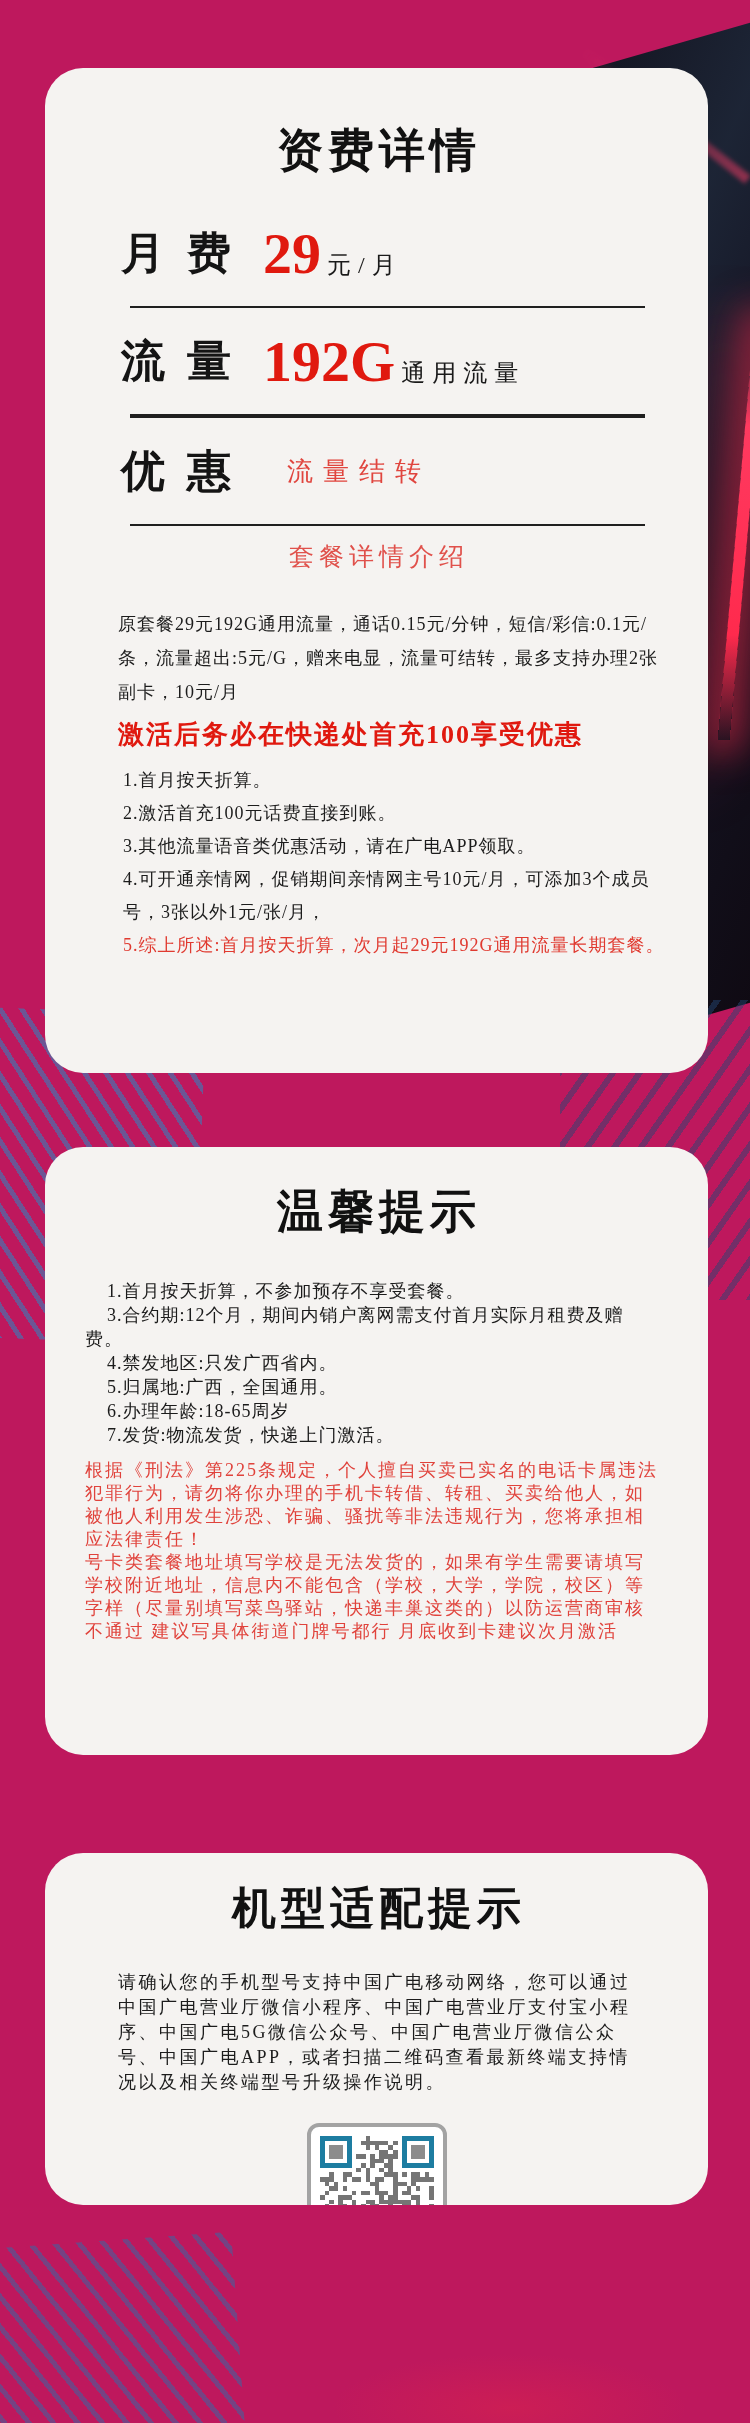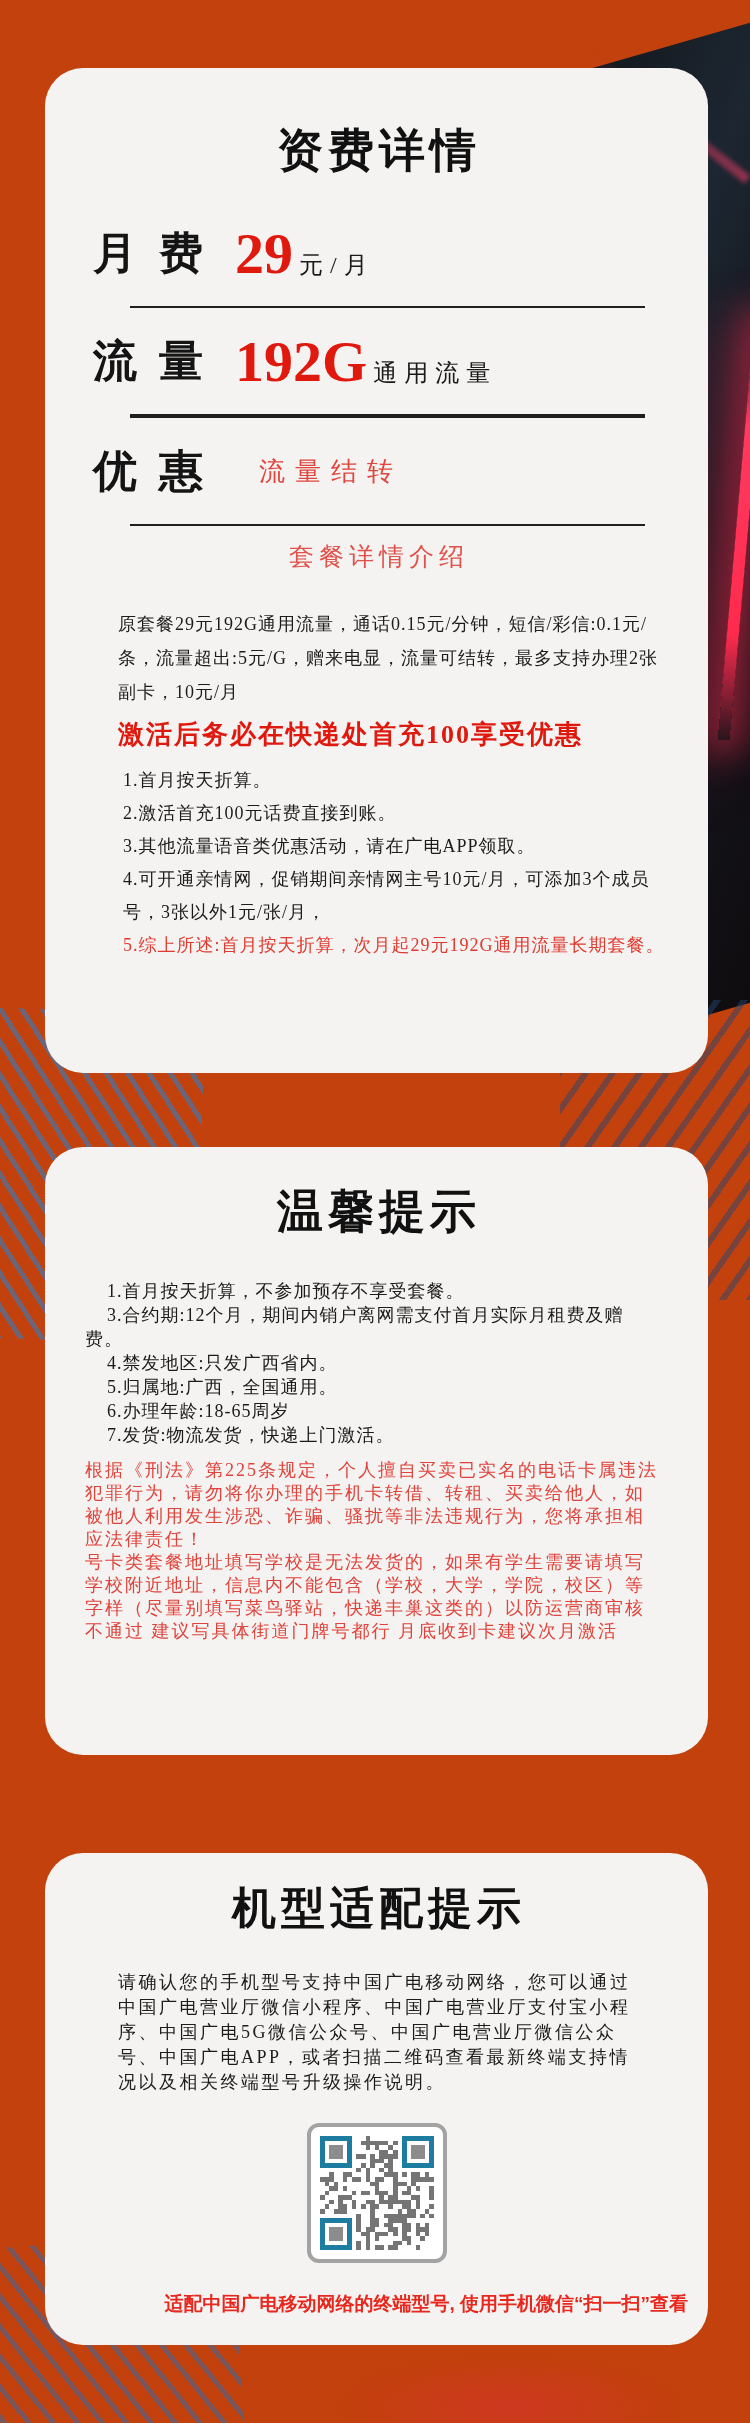--- a/index.html
+++ b/index.html
@@ -1,18 +1,18 @@
 <!DOCTYPE html>
 <html><head>
 <meta charset="utf-8">
 <style>
   * { margin:0; padding:0; box-sizing:border-box; }
   html,body { background:#000; }
   body { font-family:"Liberation Serif","DejaVu Serif",serif; }
-  .stage { position:relative; width:750px; height:2423px; margin:0 auto; background:#c2410c; overflow:hidden; }
+  .stage { position:relative; width:750px; height:2423px; margin:0 auto; background:#be185d; overflow:hidden; }
 
   
   .bg { position:absolute; inset:0; overflow:hidden; }
   .bg-right-panel { position:absolute; right:-60px; top:40px; width:240px; height:980px;
     background:linear-gradient(115deg,#0a141d 0%,#142533 30%,#0b1420 55%,#05070b 100%);
     transform:skewY(-16deg); opacity:.95; }
   .bg-right-streak { position:absolute; right:-20px; top:110px; width:210px; height:10px;
     background:linear-gradient(90deg,rgba(255,60,90,0),rgba(235,60,100,.55));
     transform:rotate(38deg); filter:blur(2px); }
   .bg-neon { position:absolute; right:2px; top:320px; width:12px; height:420px;
@@ -28,30 +28,30 @@
     background:repeating-linear-gradient(55deg,rgba(40,90,150,0) 0 14px,rgba(52,105,165,.65) 14px 19px);
     transform:rotate(-4deg); opacity:.8; }
   .bg-bottom-glow { position:absolute; right:60px; bottom:-40px; width:360px; height:110px;
     background:radial-gradient(ellipse at center,rgba(230,40,70,.35),rgba(230,40,70,0) 70%); }
 
   
   .card { position:absolute; left:45px; width:663px; background:#f5f3f1; border-radius:38px;
     overflow:hidden; color:#161616; }
   .card1 { top:68px;  height:1005px; }
   .card2 { top:1147px; height:608px; }
-  .card3 { top:1853px; height:492px; }
+  .card3 { top:1853px; height:352px; }
   .card-title { text-align:center; font-weight:700; font-size:46px; letter-spacing:5px; text-indent:5px;
     color:#111; }
   .card1 .card-title { margin-top:52px; }
   .card2 .card-title { margin-top:34px;font-family:Liberation Serif, serif; }
   .card3 .card-title { margin-top:26px; font-size:44px; }
 
   
   .rates { margin-top:18px; }
-  .rate-row { height:106px; display:flex; align-items:center; padding-left:48px; }
+  .rate-row { height:106px; display:flex; align-items:center; padding-left:76px; }
   .rate-label { font-size:44px; font-weight:700; letter-spacing:22px; color:#141414; white-space:nowrap; }
   .vg { display:inline-flex; align-items:baseline; margin-left:10px; }
   .rate-value { color:#e0190f; font-weight:700; }
   .v-big  { font-size:58px; }
   .v-mid  { font-size:56px; }
   .rate-unit { color:#1a1a1a; }
   .u-small { font-size:24px; letter-spacing:7px; margin-left:6px; }
   .u-large { font-size:32px; letter-spacing:5px; margin-left:2px; }
   .v-promo { font-size:26px; letter-spacing:10px; color:#e0453e; font-weight:400; margin-left:34px; }
   .divider { border-top:2px solid #1f1f1f; width:515px; margin-left:85px; }

